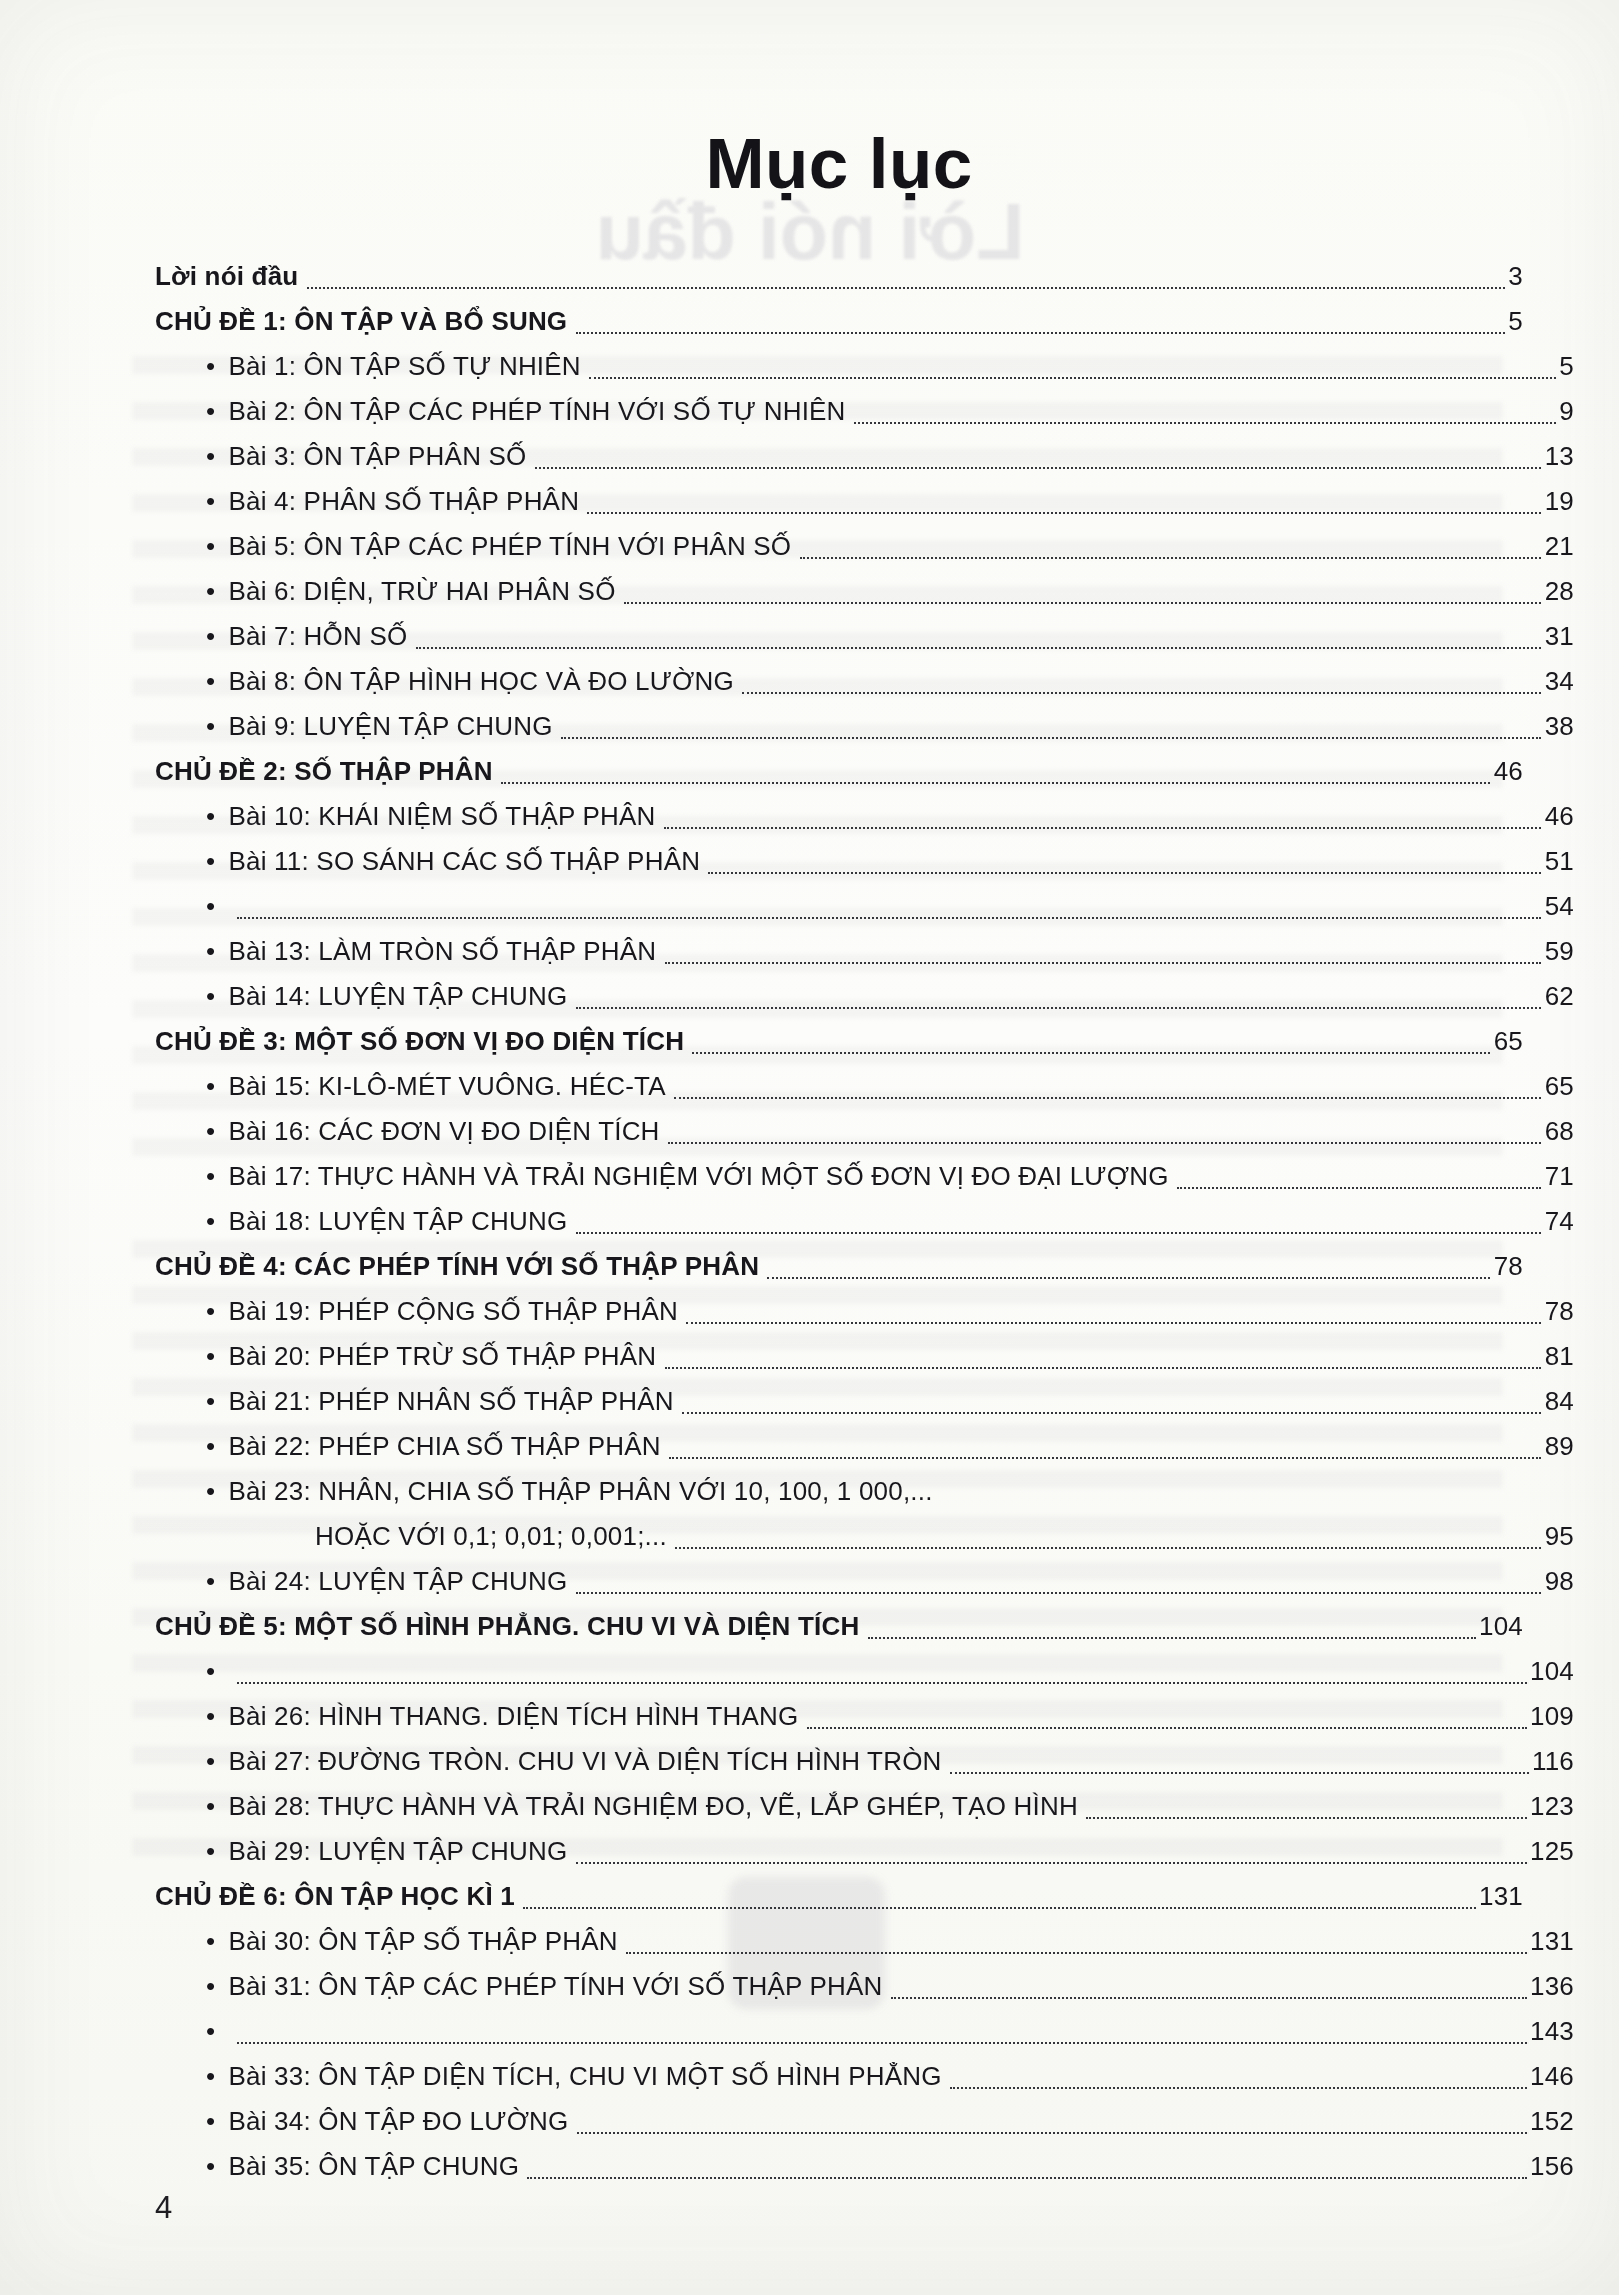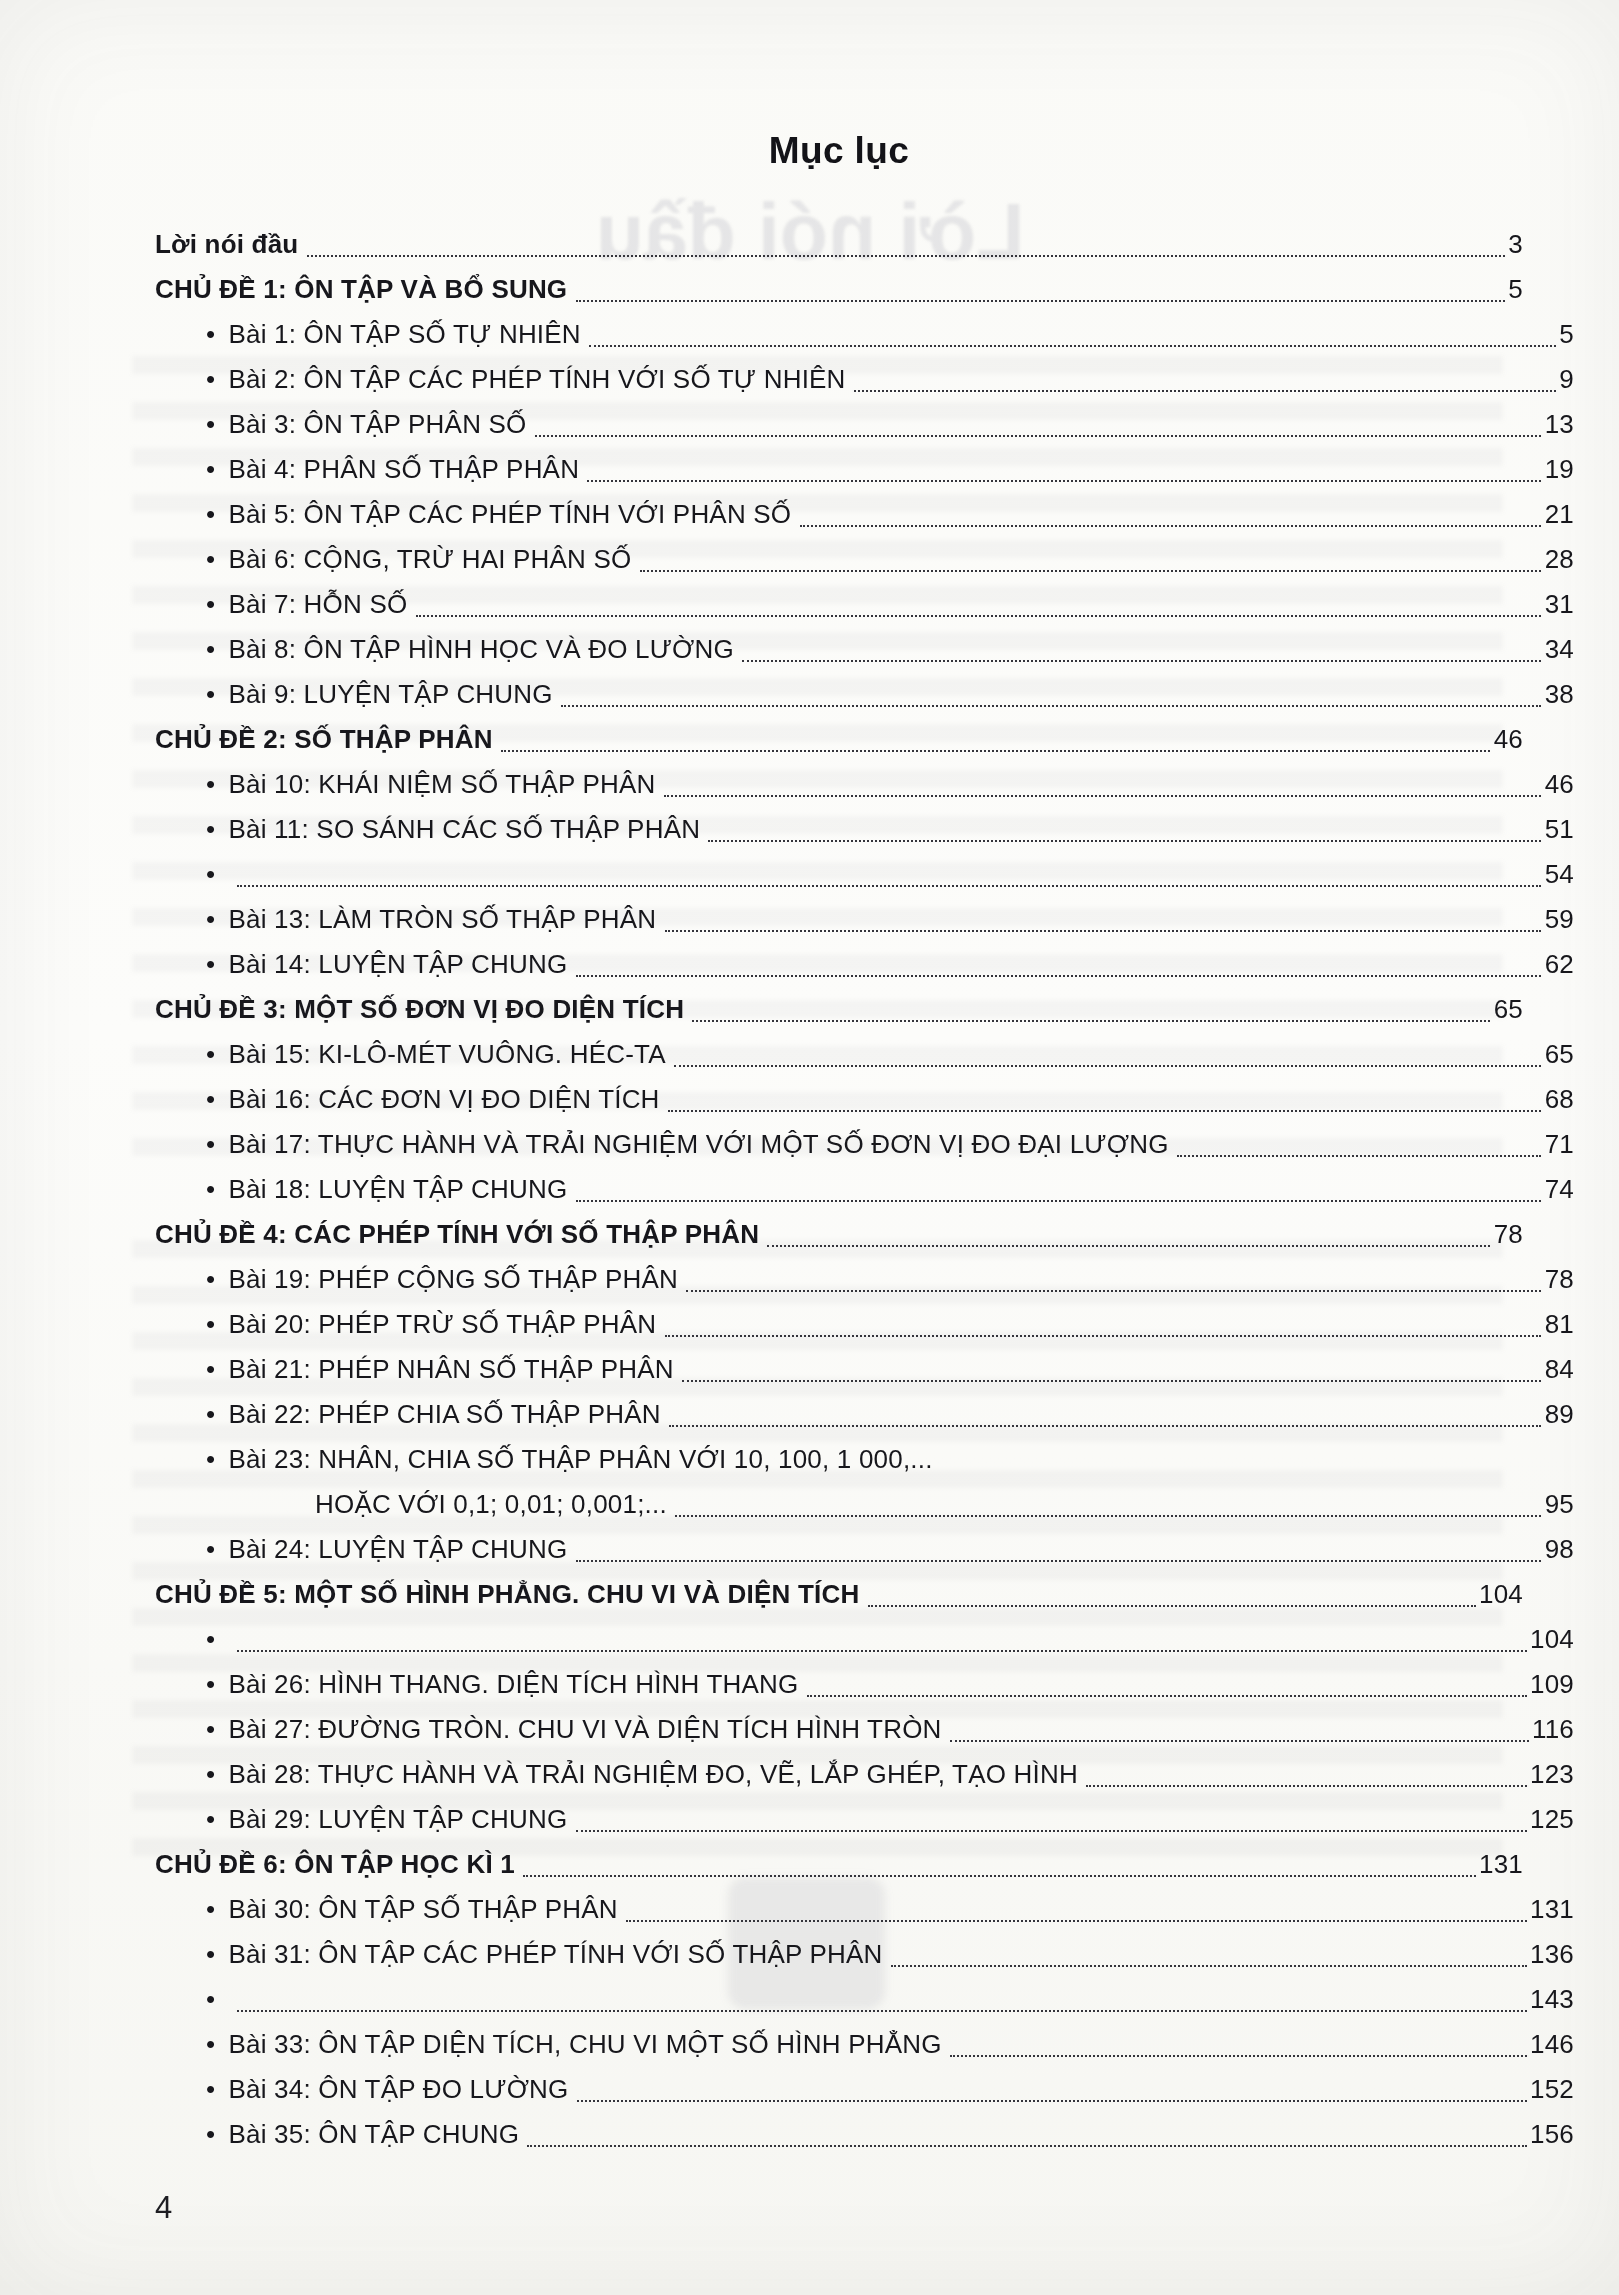--- a/index.html
+++ b/index.html
@@ -63,23 +63,23 @@
 
   
   .content {
     position: absolute;
     left: 155px;
     right: 96px;
     top: 116px;
     z-index: 2;
   }
   h1.title {
-    margin: 14px 0 50px 0;
+    margin: 7px 0 50px 0;
     text-align: center;
-    font-size: 37px;
+    font-size: 71px;
     font-weight: 700;
     letter-spacing: 0.4px;
     color: #131318;
   }
   .toc { width: 100%; }
   .toc-row { width: 100%; }
   .toc-line {
     display: flex;
     align-items: flex-end;
     height: 45px;
@@ -172,21 +172,21 @@
           <div class="toc-line">
             <span class="bullet">•</span>
             <span class="label">Bài 5: ÔN TẬP CÁC PHÉP TÍNH VỚI PHÂN SỐ</span>
             <span class="leader"></span>
             <span class="pagenum">21</span>
           </div>
         </div>
         <div class="toc-row lesson">
           <div class="toc-line">
             <span class="bullet">•</span>
-            <span class="label">Bài 6: CỘNG, TRỪ HAI PHÂN SỐ</span>
+            <span class="label">Bài 6: DIỆN, TRỪ HAI PHÂN SỐ</span>
             <span class="leader"></span>
             <span class="pagenum">28</span>
           </div>
         </div>
         <div class="toc-row lesson">
           <div class="toc-line">
             <span class="bullet">•</span>
             <span class="label">Bài 7: HỖN SỐ</span>
             <span class="leader"></span>
             <span class="pagenum">31</span>

